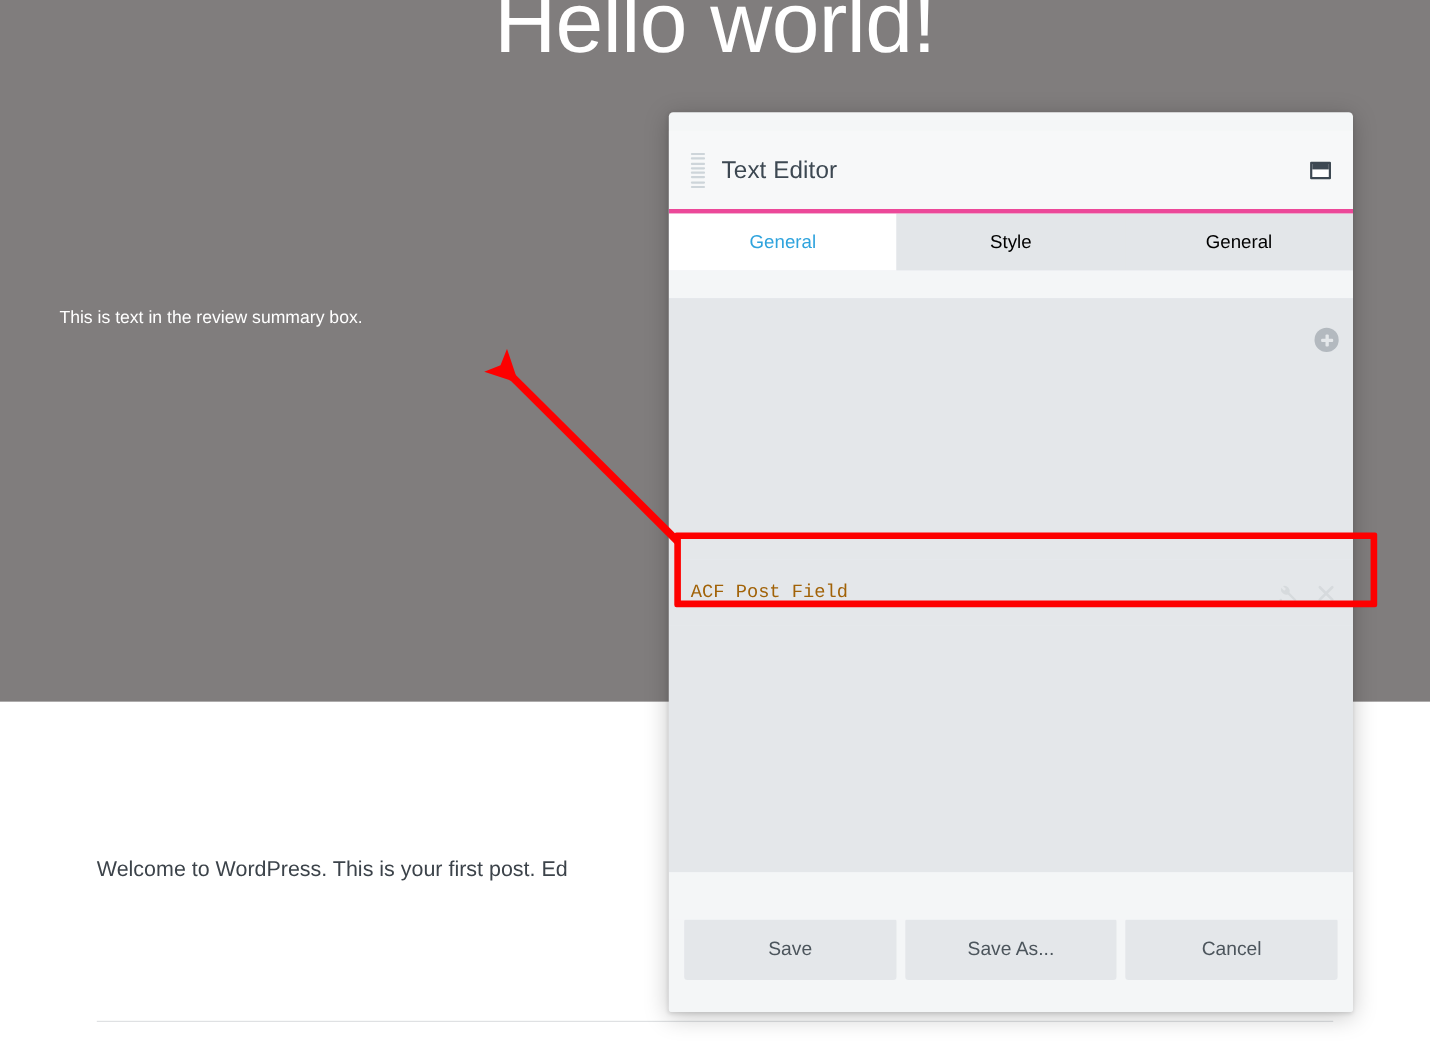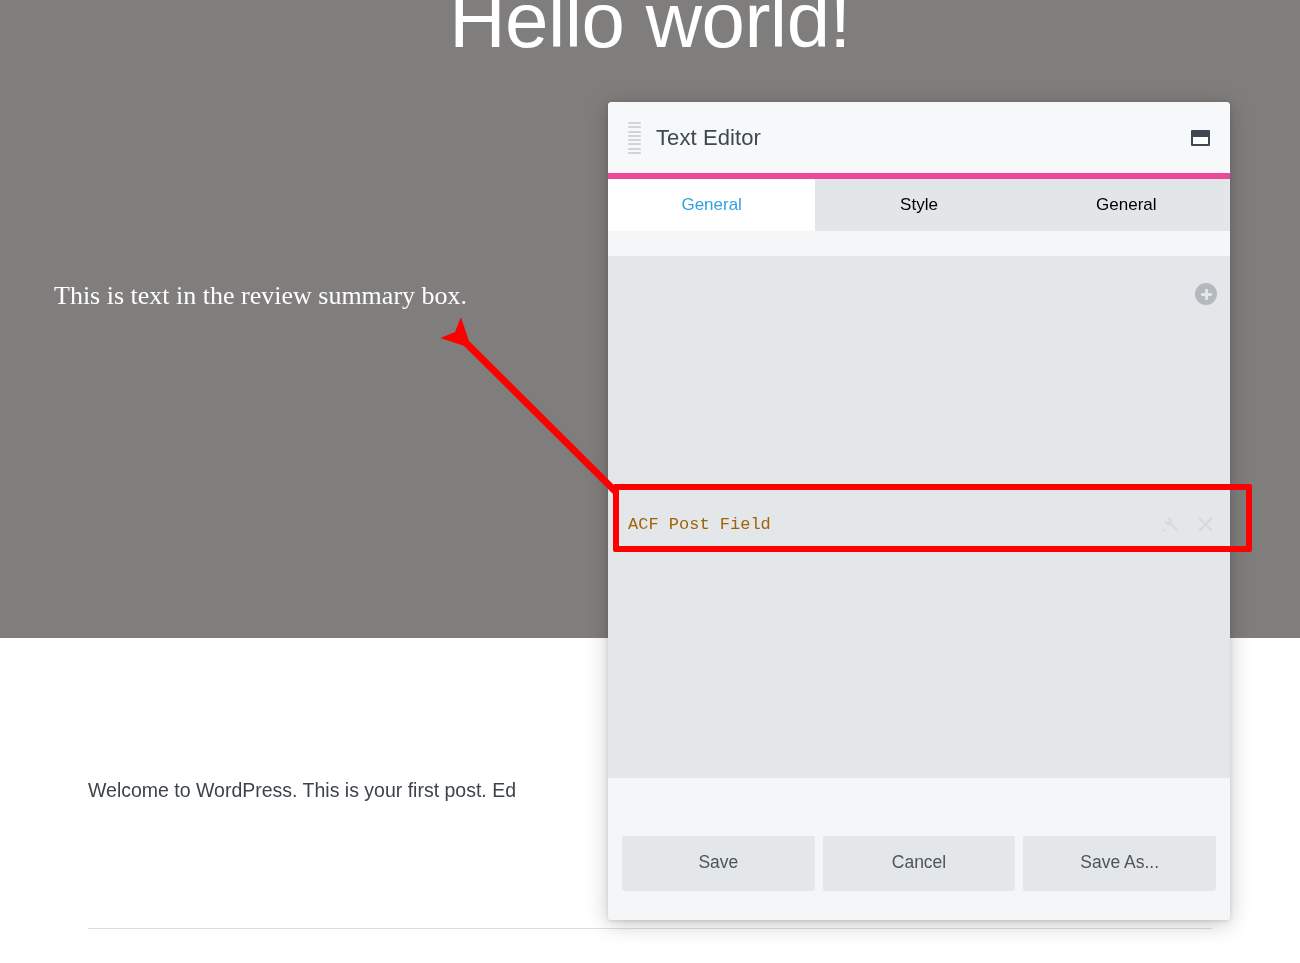--- a/index.html
+++ b/index.html
@@ -41,24 +41,23 @@
     font-weight: 400;
     letter-spacing: -0.5px;
     line-height: 1.1;
     white-space: nowrap;
   }
   .review-summary-text {
     position: absolute;
     left: 54px;
     top: 281px;
     color: #ffffff;
-    font-size: 26px;
+    font-size: 16px;
     font-weight: 400;
     white-space: nowrap;
-    font-family: Liberation Serif, serif;
   }
   .post-body {
     position: absolute;
     left: 0;
     top: 638px;
     width: 1300px;
     height: 325px;
     background: #ffffff;
   }
   .post-paragraph {
@@ -94,21 +93,22 @@
     flex-direction: column;
   }
 
   .modal-titlebar {
     position: relative;
     height: 71px;
     flex: 0 0 71px;
     background: #f7f8f9;
     display: flex;
     align-items: center;
-    border-bottom: 6px solid #ec4899;
+    border-bottom: 4px solid #ec4899;
+    margin-top: 17px;
   }
   .drag-handle {
     position: absolute;
     left: 20px;
     top: 20px;
     width: 13px;
     height: 32px;
     display: flex;
     flex-direction: column;
     justify-content: space-between;
@@ -383,22 +383,22 @@
       </span>
     </div>
 
     <div class="widget-panel-lower"></div>
     <div class="modal-body-filler"></div>
 
   </div>
 
   <div class="modal-footer">
     <button class="footer-btn">Save</button>
+    <button class="footer-btn">Save As...</button>
     <button class="footer-btn">Cancel</button>
-    <button class="footer-btn">Save As...</button>
   </div>
 
 </div>
 
 <div id="annotation-layer">
   <div class="annotation-box"></div>
   <svg width="1300" height="963" style="position:absolute;left:0;top:0;">
     <defs>
       <marker id="arrowhead" markerWidth="4.2" markerHeight="4.2" refX="3.1" refY="2.1" orient="auto">
         <polygon points="0,2.1 4.2,0 3.3,2.1 4.2,4.2" fill="#fd0000"></polygon>

